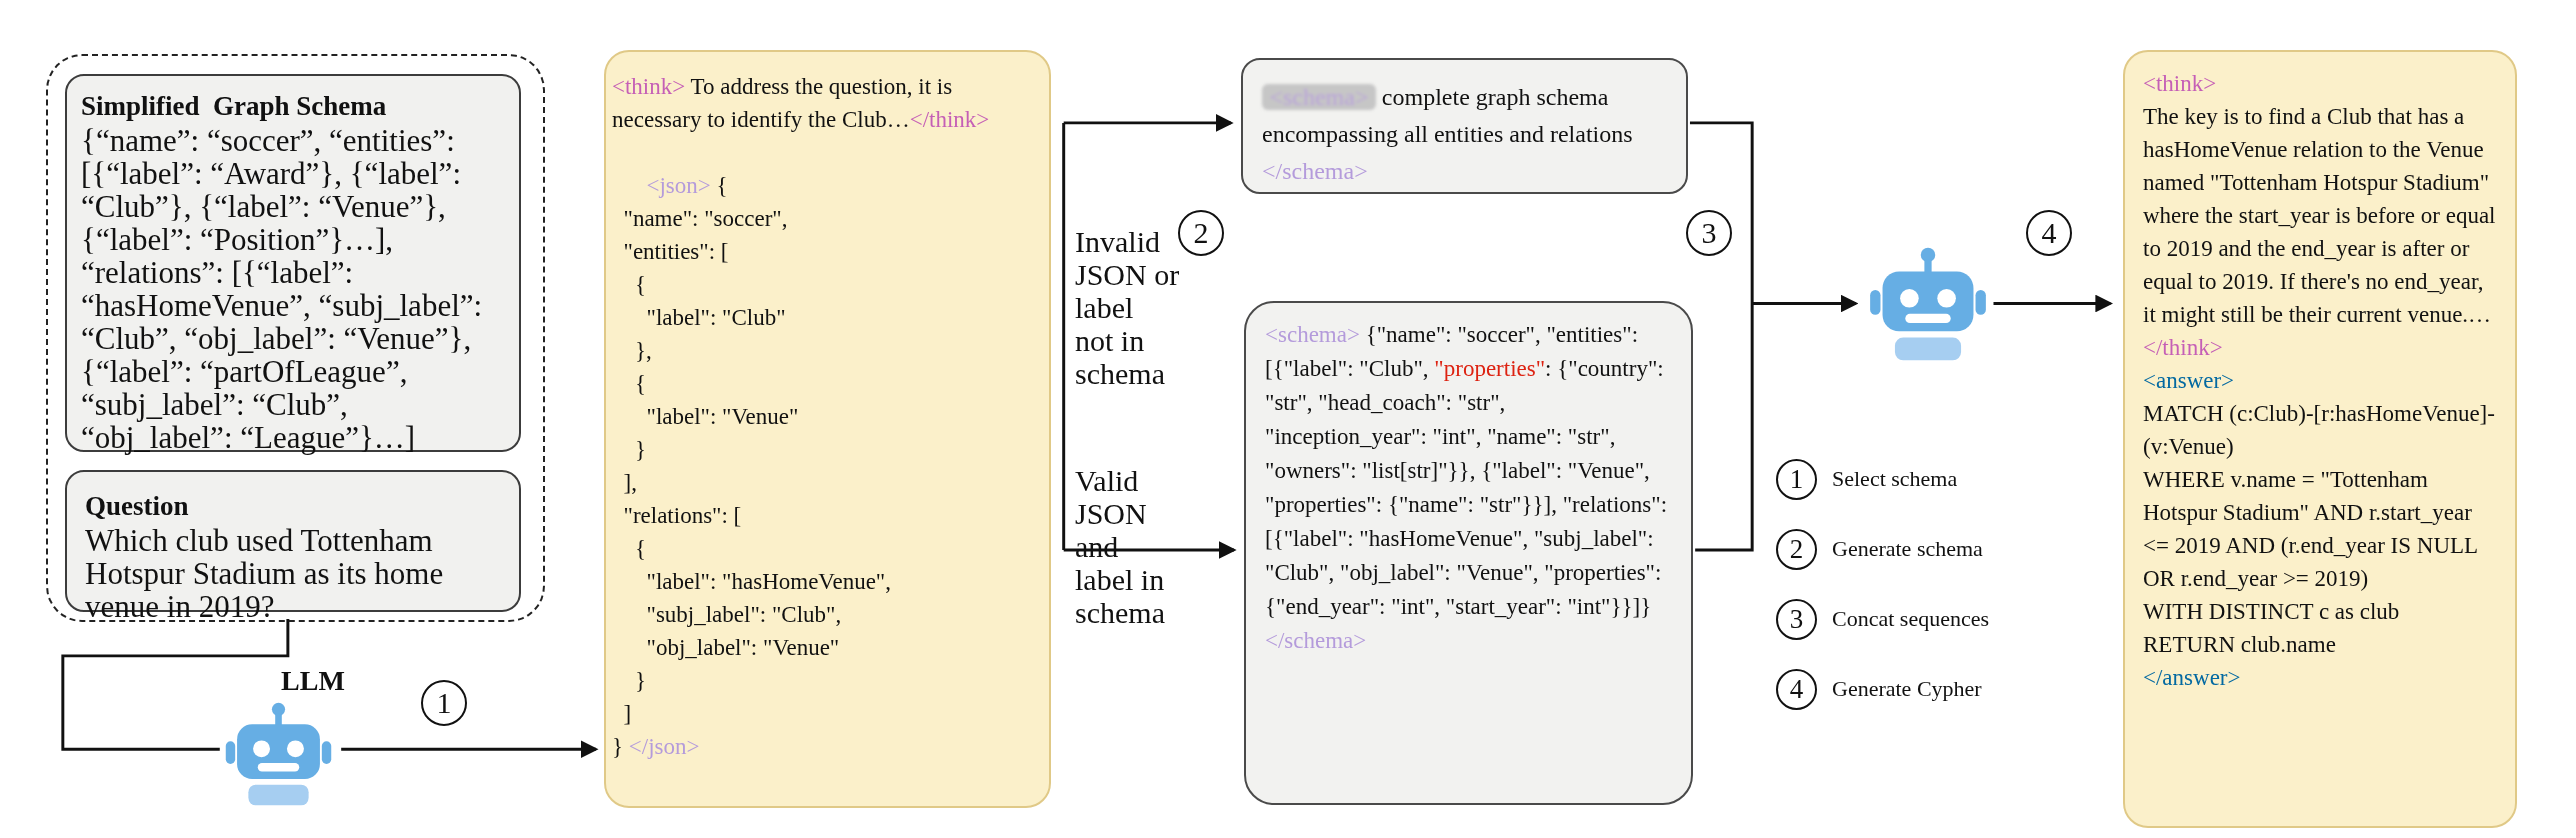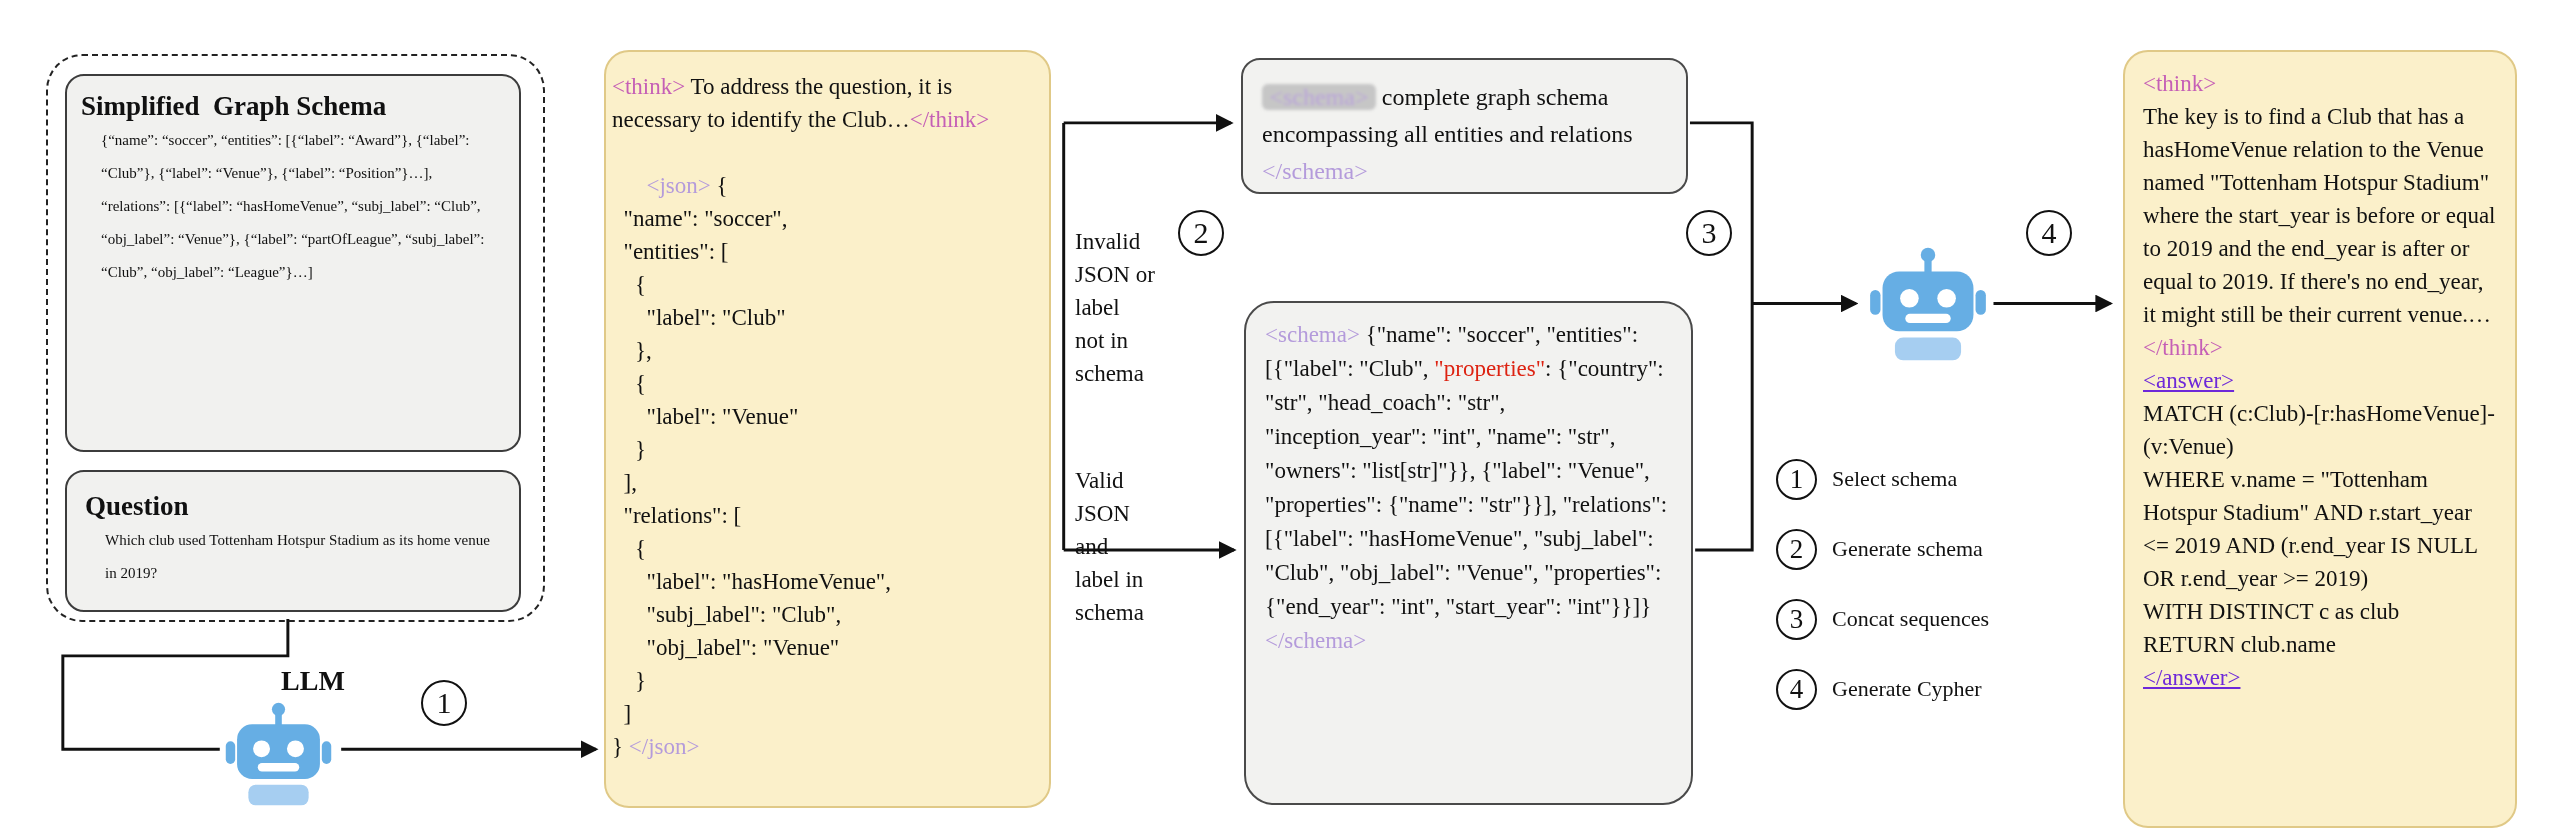--- a/index.html
+++ b/index.html
@@ -9,21 +9,21 @@
   .connectors{position:absolute;left:0;top:0;width:2576px;height:838px;pointer-events:none;}
 
   
   .dashed-box{position:absolute;left:46px;top:54px;width:495px;height:564px;
               border:2.2px dashed #222;border-radius:36px;}
   .gray-box{position:absolute;background:#f1f1ef;border:2.2px solid #3c3c3c;border-radius:19px;
             box-sizing:border-box;}
   .schema-box{left:65px;top:74px;width:456px;height:378px;padding:12px 14px;}
   .question-box{left:65px;top:470px;width:456px;height:142px;padding:16px 18px;}
   .box-title{font-weight:bold;font-size:27px;line-height:36px;white-space:pre-wrap;}
-  .box-text{font-size:15px;line-height:33px;margin-left:20px;}
+  .box-text{font-size:31px;line-height:33px;}
 
   .llm-label{position:absolute;left:261px;top:665px;width:104px;text-align:center;
              font-size:28px;font-weight:bold;}
   .robot{position:absolute;}
   .robot1{left:222px;top:699px;width:113px;height:111px;}
   .robot2{left:1866px;top:244px;width:124px;height:121px;}
 
   
   .step-circle{position:absolute;width:46px;height:46px;border:2.2px solid #111;border-radius:50%;
                background:#fff;display:flex;align-items:center;justify-content:center;
@@ -37,26 +37,26 @@
   .yellow-panel{position:absolute;background:#fbf0ca;border:2.2px solid #e0c987;border-radius:25px;
                 box-sizing:border-box;}
   .panel1{left:604px;top:50px;width:447px;height:758px;padding:18px 6px;
           font-size:23px;line-height:33px;}
   .panel2{left:2123px;top:50px;width:394px;height:778px;padding:15px 18px;
           font-size:23px;line-height:33px;}
   .pre{white-space:pre-wrap;}
   .block{display:block;}
   .tag-pink{color:#c55fb6;}
   .tag-purple{color:#b49bdb;}
-  .tag-green{color:#6d28d9;text-decoration:underline;}
+  .tag-green{color:#0369a1;}
   .red-text{color:#dd2211;}
   .blur-tag{background:#c6c6c6;color:#b9a3da;filter:blur(1.5px);padding:0 7.4px;border-radius:6px;}
 
   
-  .branch-label{position:absolute;left:1075px;width:159px;font-size:23px;line-height:33px;
+  .branch-label{position:absolute;left:1075px;width:159px;font-size:30px;line-height:33px;
                 white-space:pre-line;}
   .invalid-label{top:225px;}
   .valid-label{top:464px;}
 
   
   .schema-short-box{position:absolute;left:1241px;top:58px;width:447px;height:136px;
                     background:#f2f2f0;border:2.2px solid #4a4a4a;border-radius:19px;
                     box-sizing:border-box;padding:19px 19px;font-size:24px;line-height:37px;}
   .schema-full-box{position:absolute;left:1244px;top:301px;width:449px;height:504px;
                    background:#f2f2f0;border:2.2px solid #4a4a4a;border-radius:30px;

